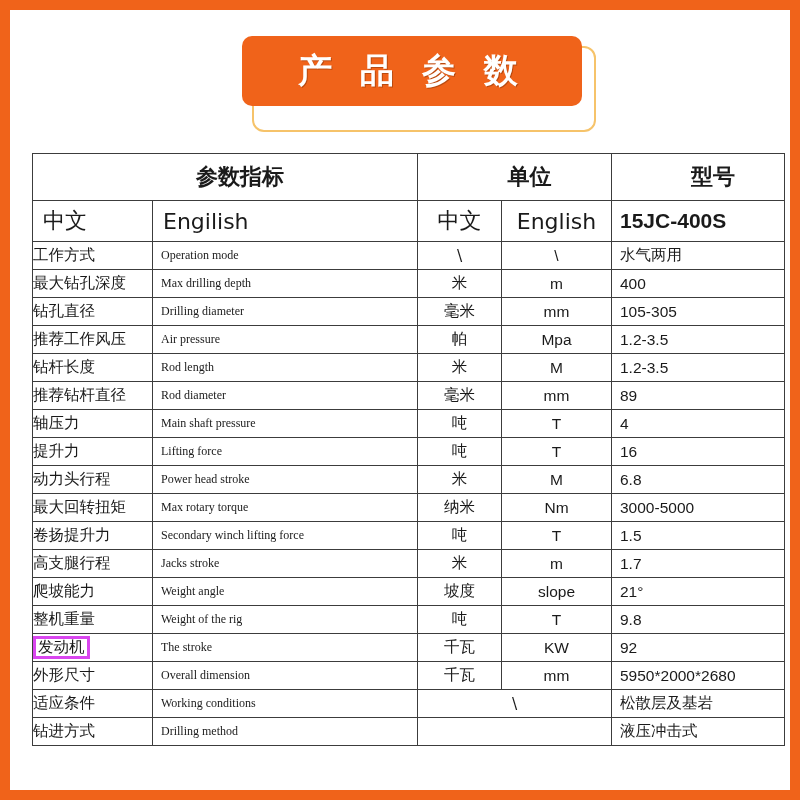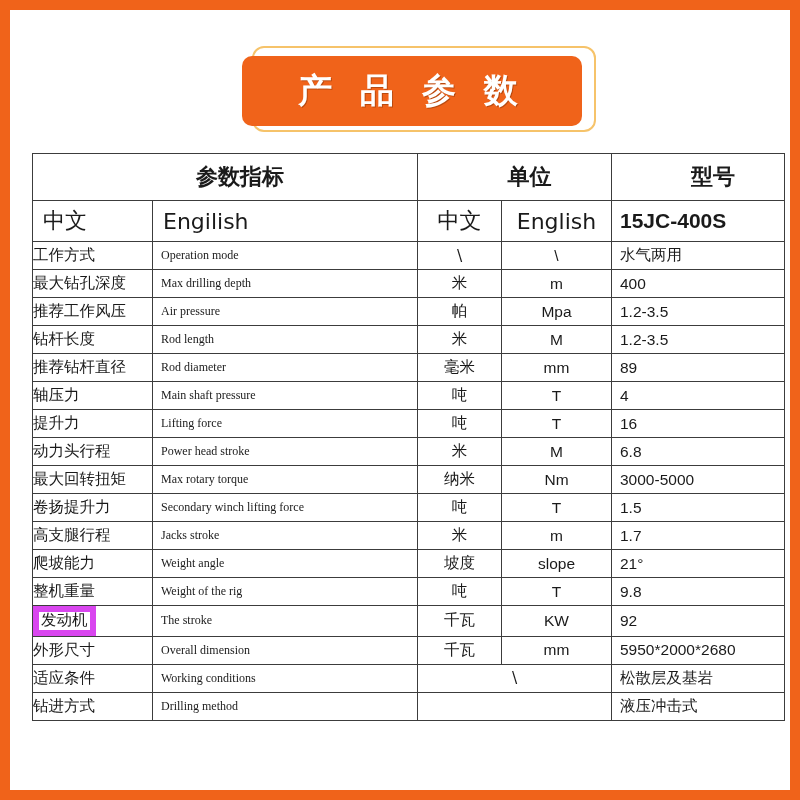--- a/index.html
+++ b/index.html
@@ -44,21 +44,20 @@
     position: absolute;
     left: 0;
     top: 0;
     width: 340px;
     height: 70px;
     background: #f0631a;
     border-radius: 10px;
     display: flex;
     align-items: center;
     justify-content: center;
-    margin-top: 20px;
   }
   .title-text {
     color: #ffffff;
     font-size: 34px;
     font-weight: bold;
     letter-spacing: 8px;
     font-family: "DejaVu Sans", sans-serif;
     text-shadow: 1px 1px 0 #b94a10;
   }
   
@@ -138,21 +137,21 @@
     padding-left: 8px;
     text-align: left;
     font-family: "Liberation Sans", sans-serif;
     font-size: 15.5px;
   }
   td.span-unit {
     text-align: center;
   }
   .hl-box {
     display: inline-block;
-    border: 6px solid #d946ef;
+    border: 3px solid #d946ef;
     padding: 0px 2px;
     line-height: 1.15;
   }
 </style>
 </head>
 <body>
 
 <div class="page">
 
   <div class="title-wrap">
@@ -193,20 +192,27 @@
           <td class="val">水气两用</td>
         </tr>
         <tr class="data">
           <td class="cn">最大钻孔深度</td>
           <td class="en">Max drilling depth</td>
           <td class="unit-cn">米</td>
           <td class="unit-en">m</td>
           <td class="val">400</td>
         </tr>
         <tr class="data">
+          <td class="cn">钻孔直径</td>
+          <td class="en">Drilling diameter</td>
+          <td class="unit-cn">毫米</td>
+          <td class="unit-en">mm</td>
+          <td class="val">105-305</td>
+        </tr>
+        <tr class="data">
           <td class="cn">推荐工作风压</td>
           <td class="en">Air pressure</td>
           <td class="unit-cn">帕</td>
           <td class="unit-en">Mpa</td>
           <td class="val">1.2-3.5</td>
         </tr>
         <tr class="data">
           <td class="cn">钻杆长度</td>
           <td class="en">Rod length</td>
           <td class="unit-cn">米</td>

